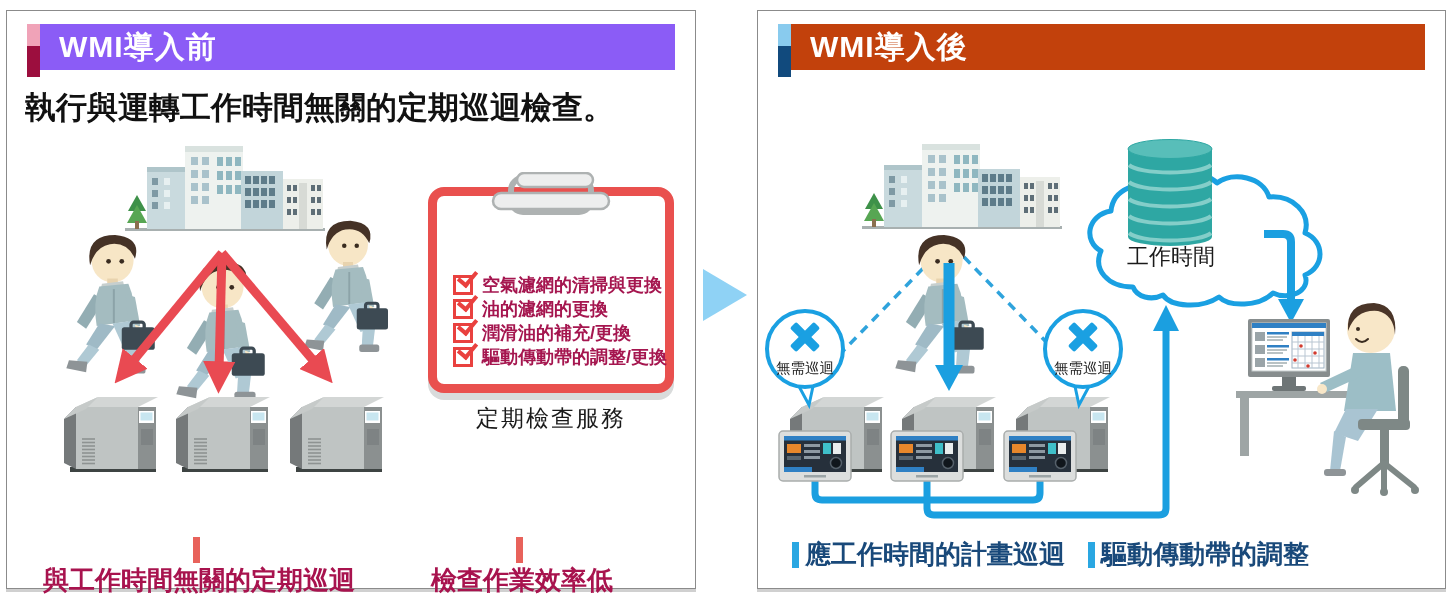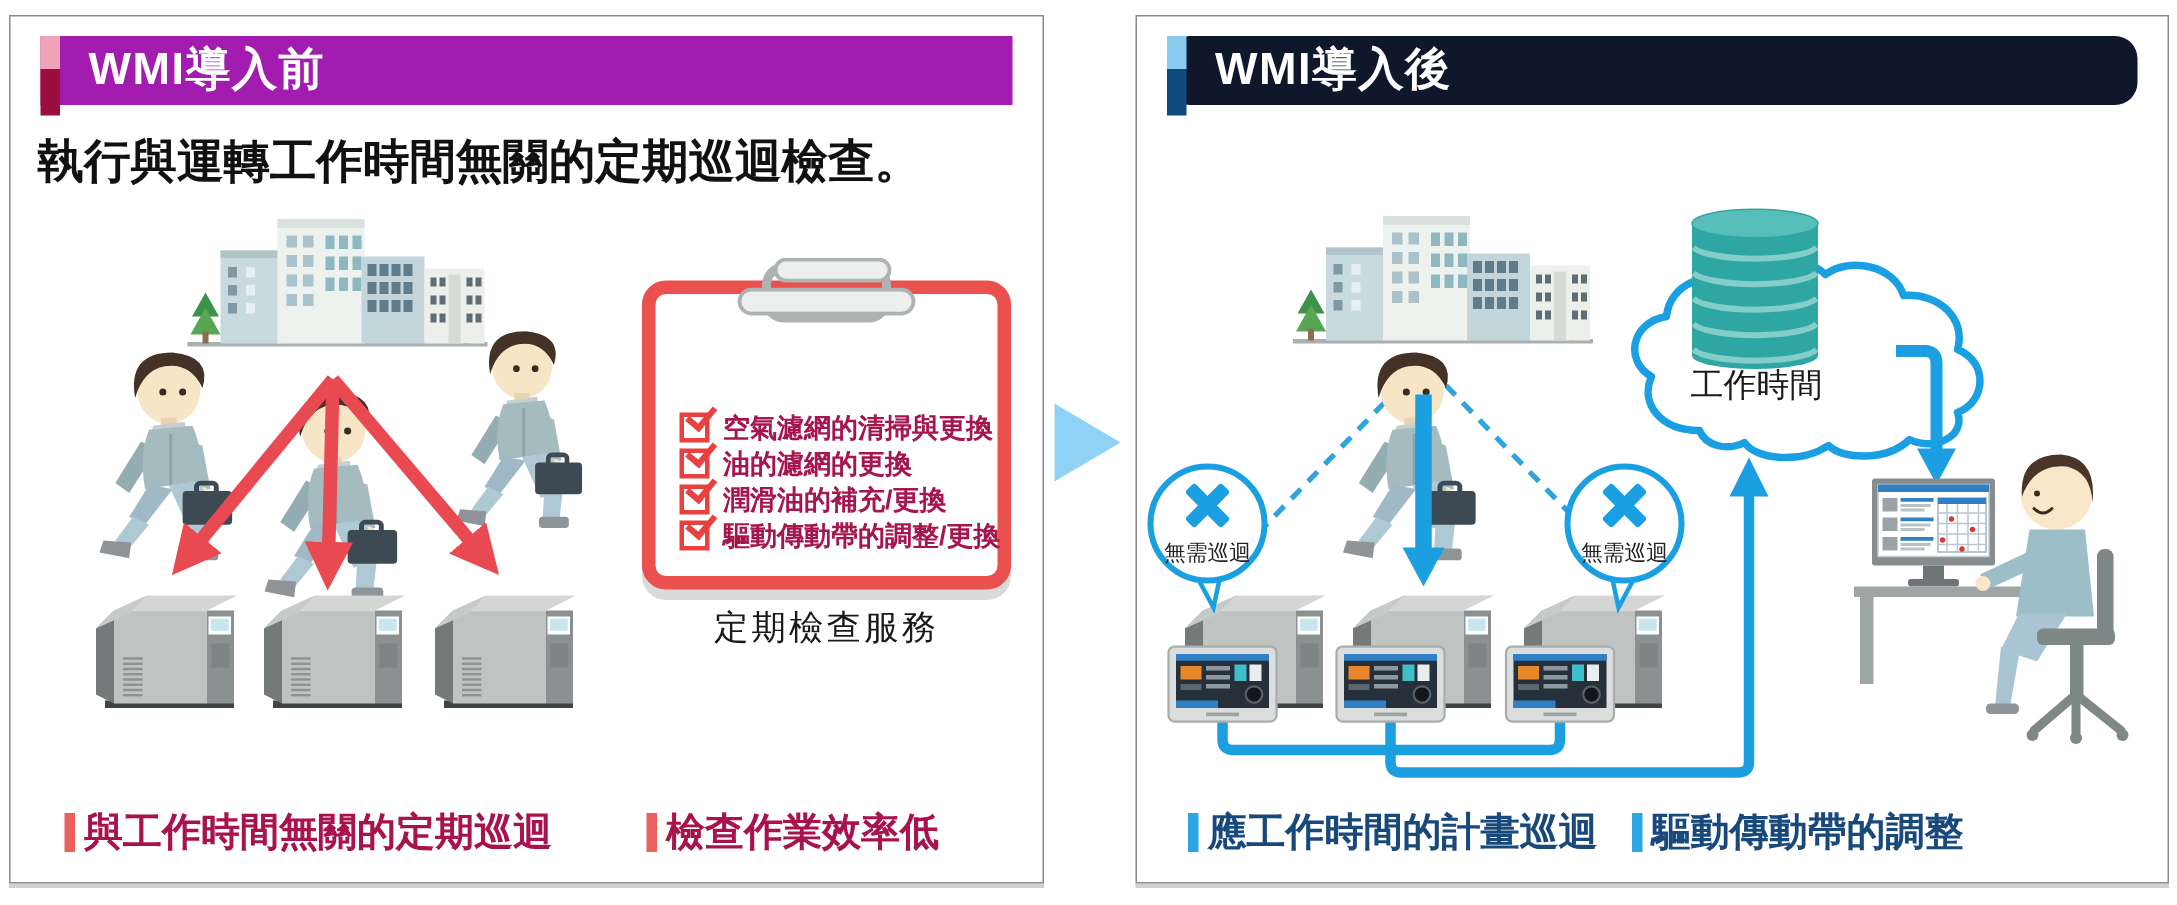--- a/index.html
+++ b/index.html
@@ -3,22 +3,22 @@
 <meta charset="utf-8">
 <style>
   html,body{margin:0;padding:0;background:#fff;}
   body{font-family:"Liberation Sans","DejaVu Sans",sans-serif;}
   .canvas{position:relative;width:1451px;height:603px;background:#fff;overflow:hidden;}
   .panel{position:absolute;top:10px;height:577px;background:#fff;border:1px solid #8b8b8b;
          box-shadow:0 3px 0 rgba(150,150,150,.45);}
   .panel.before{left:6px;width:688px;}
   .panel.after{left:757px;width:687px;}
   .hdr{position:absolute;top:13px;left:20px;right:20px;height:46px;}
-  .before .hdr{background:#a21caf;}
-  .after  .hdr{background:#0f172a;border-radius:15px;}
+  .before .hdr{background:#8b5cf6;}
+  .after  .hdr{background:#c2410c;}
   .hdr .accent{position:absolute;left:0;top:0;width:13px;height:53px;}
   .accent .a-top{height:22px;}
   .accent .a-bot{height:31px;}
   .before .a-top{background:#F0A3B8;} .before .a-bot{background:#9C0E3E;}
   .after  .a-top{background:#89CBEE;} .after  .a-bot{background:#114A7D;}
   .hdr .ttl{position:absolute;left:32px;top:0;line-height:46px;color:#fff;
             font-size:30px;font-weight:bold;letter-spacing:1px;white-space:nowrap;}
   .sub{position:absolute;top:76px;left:18px;font-size:31px;font-weight:bold;color:#111;white-space:nowrap;}
   .illus{position:absolute;left:0;top:0;pointer-events:none;}
   
@@ -29,21 +29,21 @@
   .chk-row{display:flex;align-items:center;font-size:18px;font-weight:bold;color:#A5164F;white-space:nowrap;}
   .cbox{position:relative;display:inline-block;width:14px;height:14px;border:3px solid #E9413F;
         margin-right:9px;flex:0 0 auto;background:#fff;}
   .cbox::after{content:"";position:absolute;left:2px;top:-7px;width:15px;height:8px;
         border-bottom:4px solid #E9413F;border-left:4px solid #E9413F;transform:rotate(-50deg);}
   .cb-caption{position:absolute;left:421px;top:392px;width:246px;text-align:center;
               font-size:23px;font-weight:500;color:#1a1a1a;letter-spacing:2px;}
   
   .foot{position:absolute;top:526px;display:flex;align-items:center;font-size:26px;font-weight:bold;white-space:nowrap;}
   .foot .bar{display:inline-block;width:7px;height:26px;margin-right:6px;}
-  .before .foot{color:#A8134E;} .before .foot .bar{background:#E8625B;}
+  .before .foot{color:#A8134E;flex-direction:column;} .before .foot .bar{background:#E8625B;}
   .after  .foot{color:#19497A;} .after  .foot .bar{background:#2AA7E2;}
   .f1b{left:36px;} .f2b{left:424px;}
   .f1a{left:34px;text-align:right;} .f2a{left:330px;}
   
   .divider{position:absolute;left:703px;top:269px;width:0;height:0;
            border-left:44px solid #8FD2F5;border-top:26px solid transparent;border-bottom:26px solid transparent;}
   svg text{font-family:"Liberation Sans","DejaVu Sans",sans-serif;}
 </style>
 </head>
 <body>

